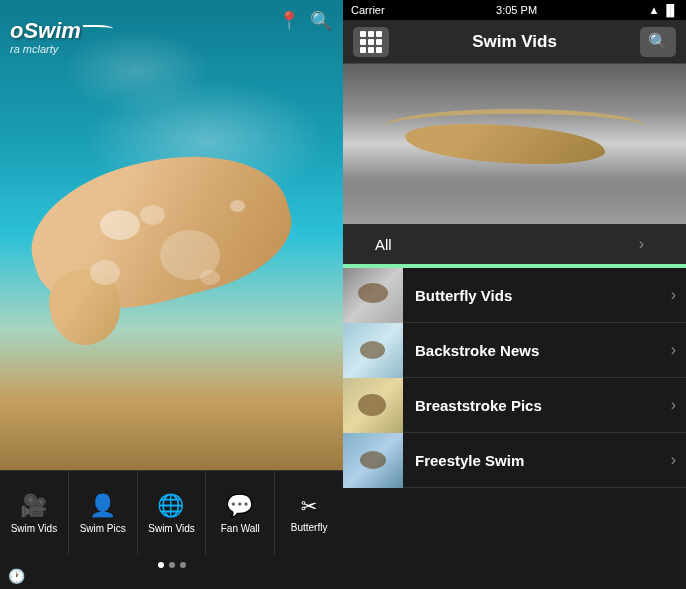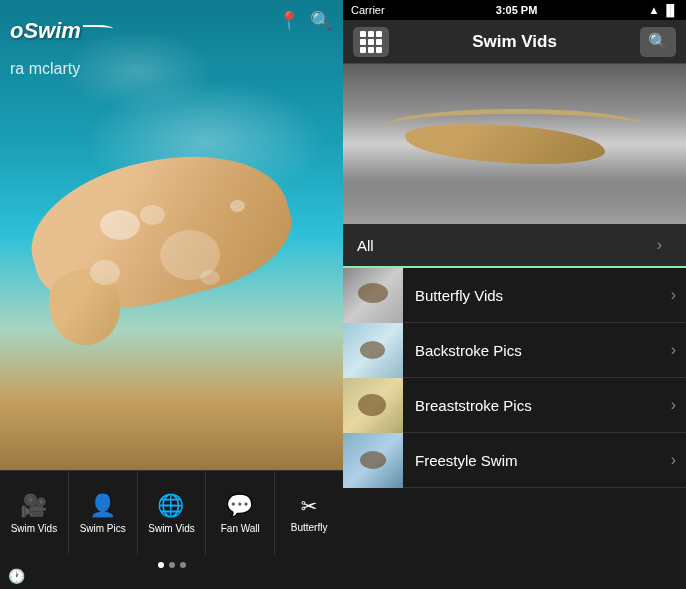--- a/index.html
+++ b/index.html
@@ -86,22 +86,23 @@
       color: #fff;
       font-size: 22px;
       font-weight: 900;
       font-style: italic;
       text-shadow: 1px 1px 3px rgba(0,0,0,0.5);
       line-height: 1;
     }
 
     .logo-sub {
       color: rgba(255,255,255,0.85);
-      font-size: 16px;
-      margin-top: 18px;
+      font-size: 11px;
+      font-style: italic;
+      margin-top: 1px;
     }
 
     .logo-swoosh {
       display: inline-block;
       width: 30px;
       height: 8px;
       border-top: 2px solid #fff;
       border-radius: 0 50% 0 0;
       margin-left: 2px;
       vertical-align: top;
@@ -210,21 +211,21 @@
       display: flex;
       align-items: center;
       justify-content: space-between;
       padding: 0 8px;
       font-size: 11px;
       color: #fff;
       flex-shrink: 0;
     }
 
     .status-left { font-size: 11px; }
-    .status-center { font-weight: bold; font-size: 11px; }
+    .status-center { font-weight: normal; font-size: 11px; }
     .status-right { font-size: 11px; display: flex; gap: 3px; align-items: center; }
 
     
     .app-header {
       height: 44px;
       background: #2a2a2a;
       display: flex;
       align-items: center;
       justify-content: space-between;
       padding: 0 10px;
@@ -350,23 +351,23 @@
       display: flex;
       align-items: center;
       border-bottom: 1px solid #333;
       cursor: pointer;
       height: 55px;
     }
 
     .browse-item.all-item {
       height: 44px;
       background: #2a2a2a;
-      padding: 0 14px;
+      padding: 0 32px;
       justify-content: space-between;
-      border-bottom: 2px solid #86efac;
+      border-bottom: 4px solid #86efac;
       align-items: center;
     }
 
     .all-label {
       color: #fff;
       font-size: 15px;
     }
 
     .browse-thumb {
       width: 60px;
@@ -404,20 +405,21 @@
       height: 55px;
       background: linear-gradient(135deg, #80b0c8 0%, #b0d0e8 50%, #6090a8 100%);
       position: relative;
     }
 
     .browse-item-label {
       flex: 1;
       color: #fff;
       font-size: 15px;
       padding: 0 12px;
+      font-weight: bold;
     }
 
     .chevron {
       color: #888;
       font-size: 16px;
       padding-right: 10px;
     }
 
     
     .mini-swimmer {
@@ -543,21 +545,21 @@
         <div class="mini-swimmer" style="width:30px;height:20px;top:15px;left:15px;border-radius:50%;position:absolute;"></div>
       </div>
       <span class="browse-item-label">Butterfly Vids</span>
       <span class="chevron">›</span>
     </div>
 
     <div class="browse-item">
       <div class="browse-thumb thumb-backstroke">
         <div class="mini-swimmer" style="width:25px;height:18px;top:18px;left:17px;border-radius:50%;position:absolute;"></div>
       </div>
-      <span class="browse-item-label">Backstroke Pics</span>
+      <span class="browse-item-label">Backstroke News</span>
       <span class="chevron">›</span>
     </div>
 
     <div class="browse-item">
       <div class="browse-thumb thumb-breaststroke">
         <div class="mini-swimmer" style="width:28px;height:22px;top:16px;left:15px;border-radius:50%;position:absolute;"></div>
       </div>
       <span class="browse-item-label">Breaststroke Pics</span>
       <span class="chevron">›</span>
     </div>

